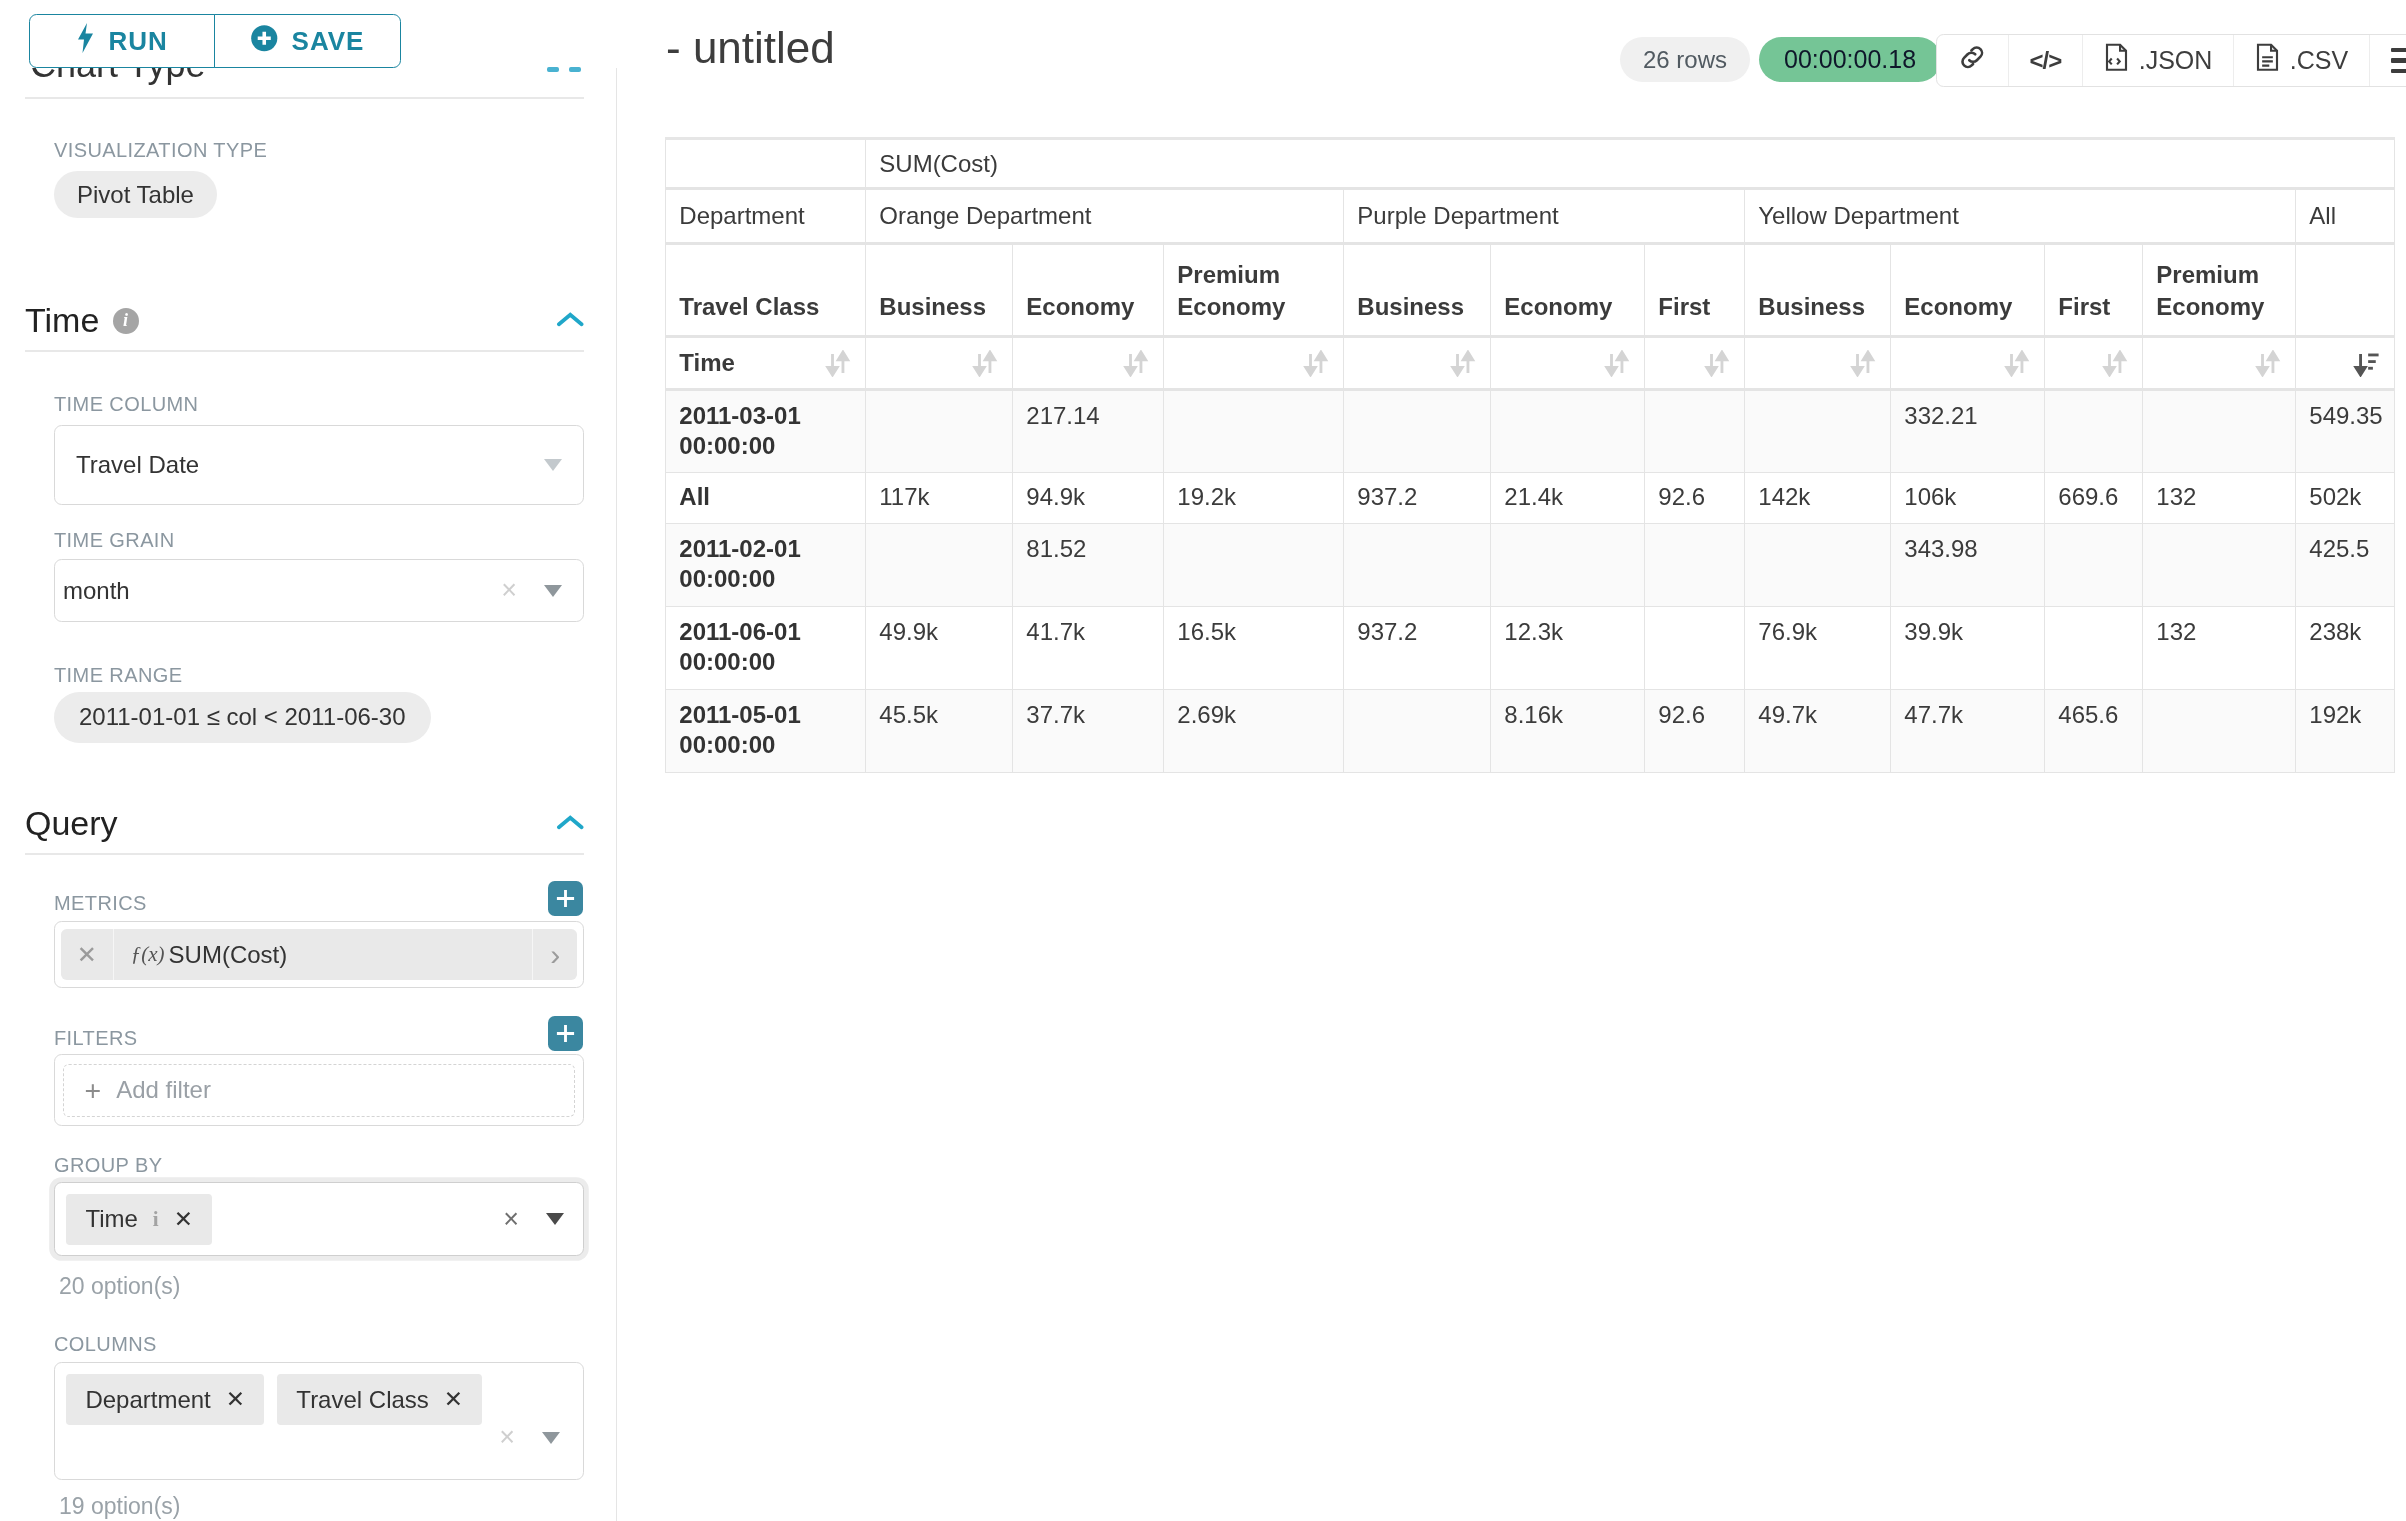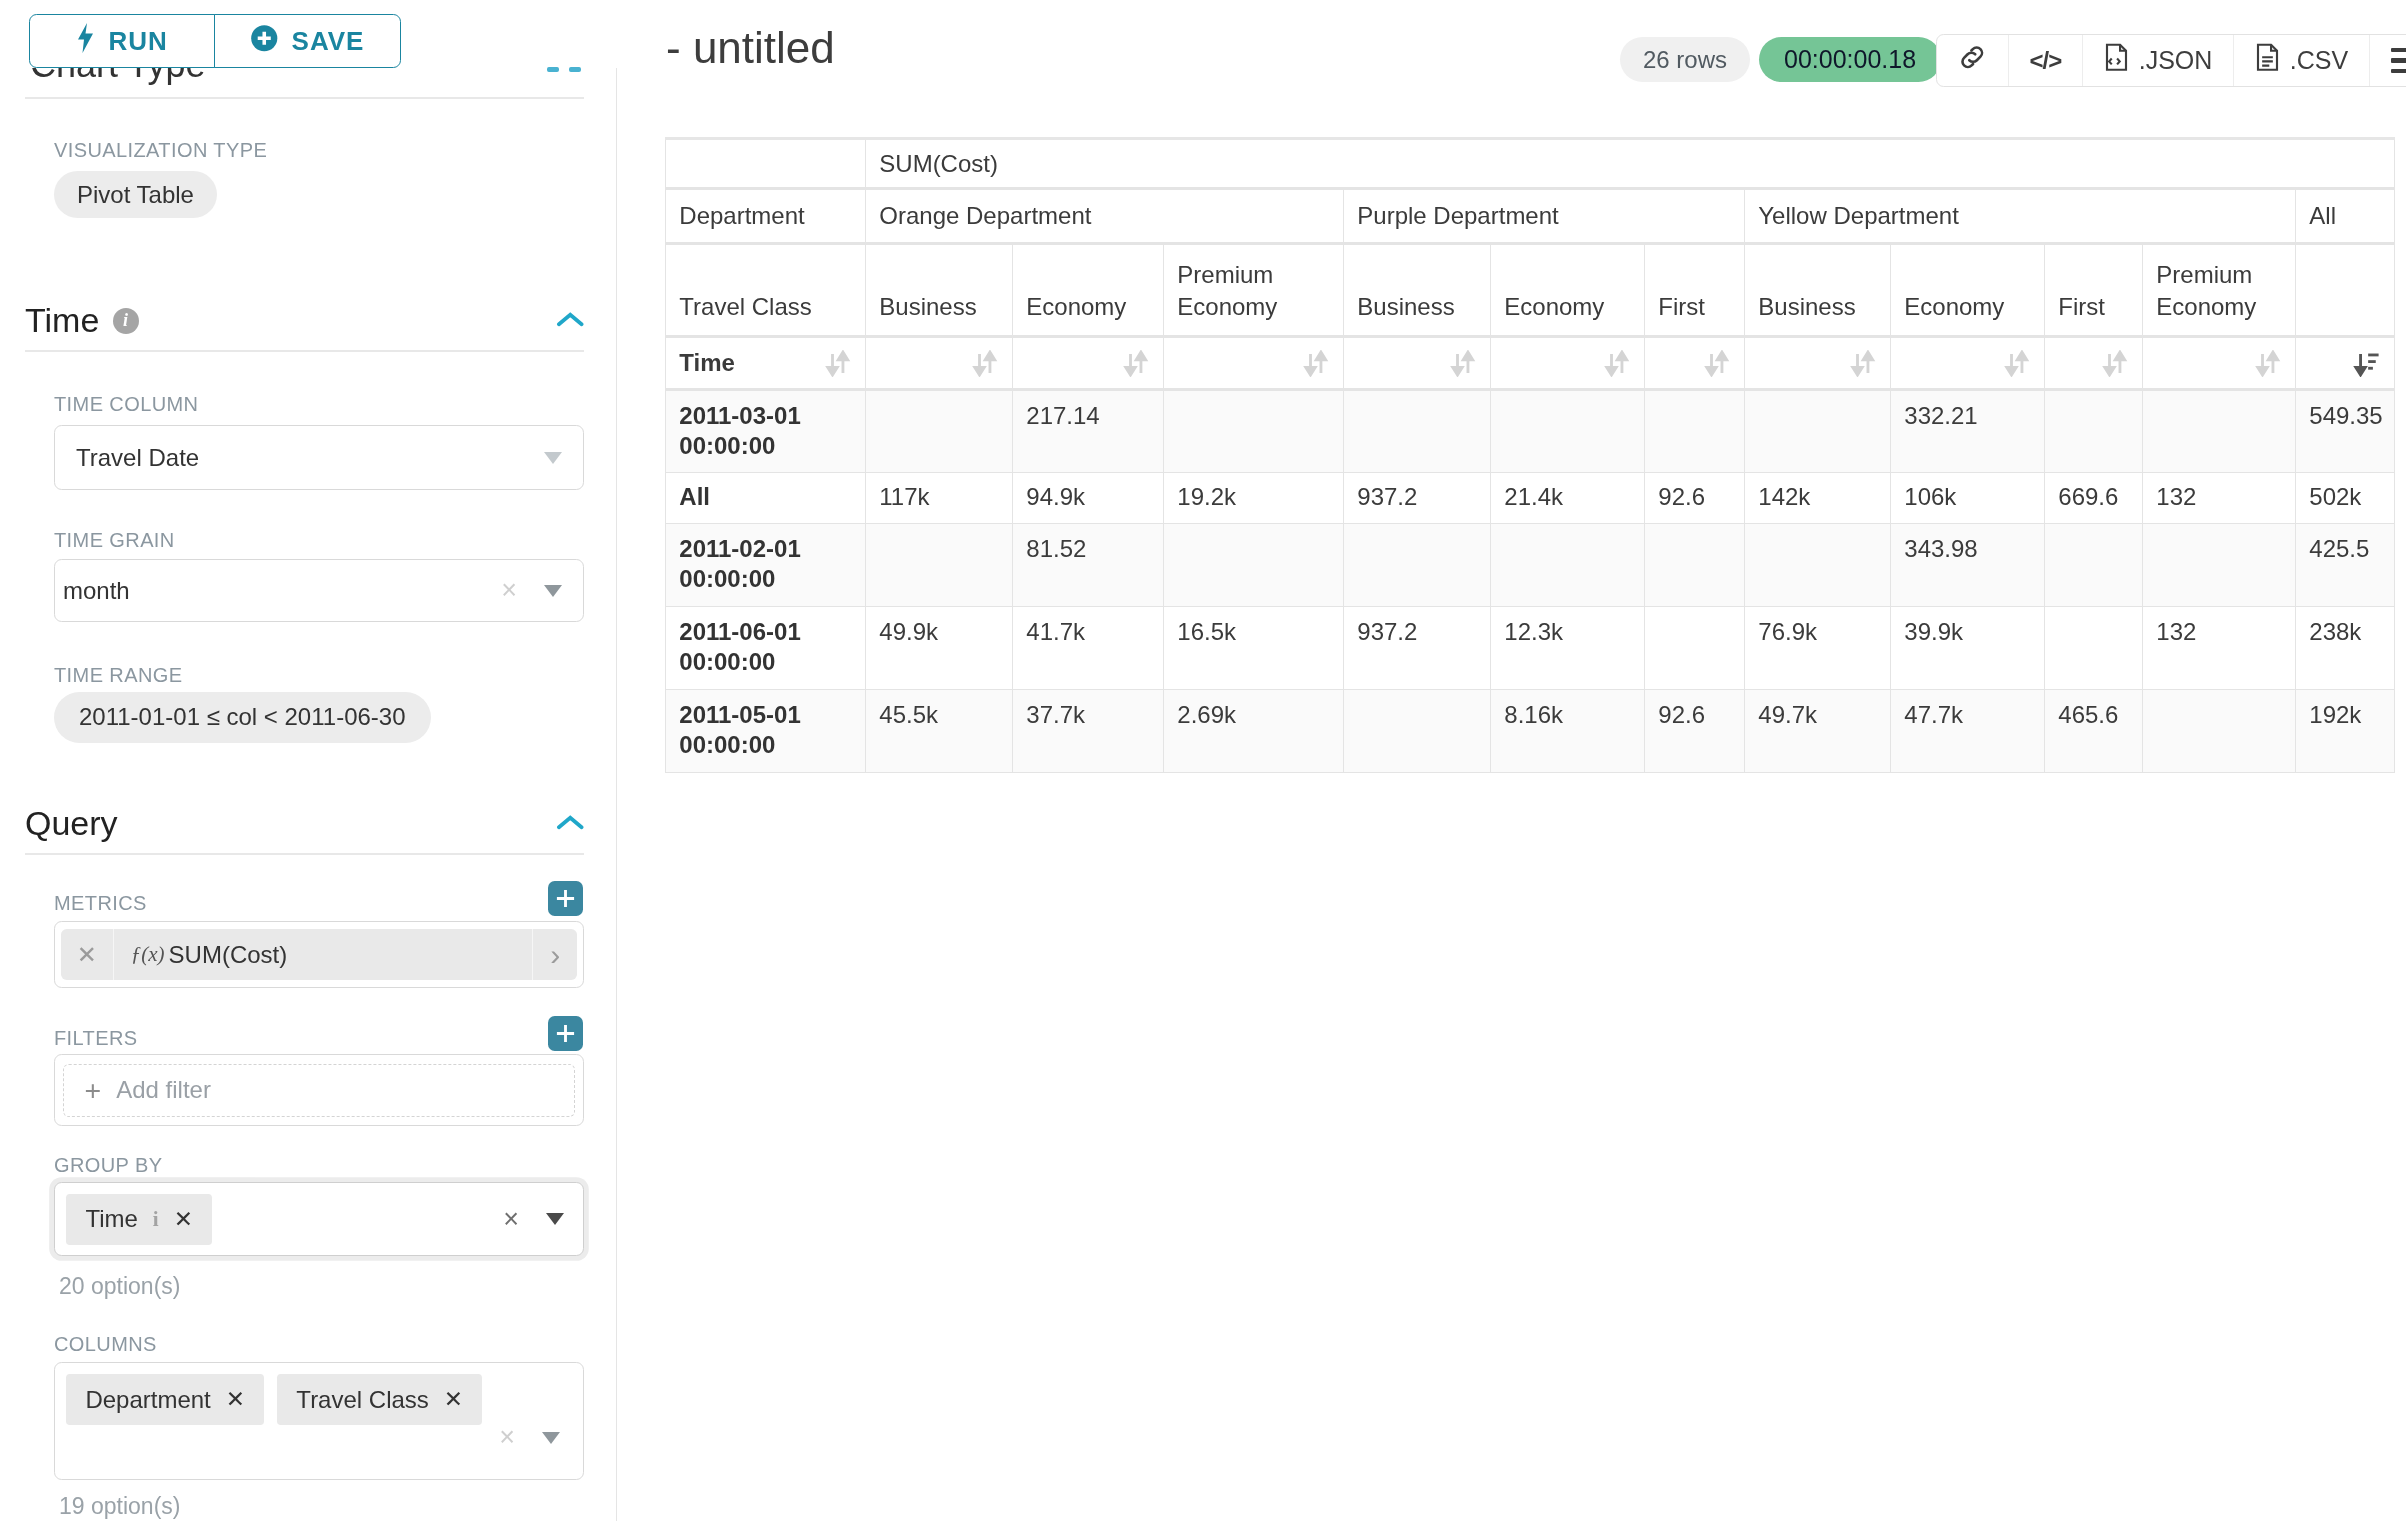--- a/index.html
+++ b/index.html
@@ -64,21 +64,21 @@
   .code-glyph { font-size:24px; font-weight:600; letter-spacing:-1px; }
   .burger { display:flex; flex-direction:column; gap:5.7px; }
   .burger span { display:block; width:27px; height:4.8px; background:#3d3d3d; border-radius:1px; }
 
   
   .pivot-wrap { position:absolute; left:665px; top:137px; }
   table.pivot { border-collapse:collapse; table-layout:fixed; width:1730px; background:#fff; border:1.9px solid #e4e4e4; border-top:3.8px solid #e6e6e6; }
   table.pivot td { border:1.9px solid #e4e4e4; padding:9.5px 13.3px; font-size:24px; color:#3b3b3b; vertical-align:top; overflow:hidden; background:#fff; }
   tr.metric-row td { height:49px; font-weight:500; vertical-align:middle; border-bottom-width:3.8px; }
   tr.group-row td  { height:55px; font-weight:500; vertical-align:middle; border-bottom-width:3.8px; }
-  tr.sub-row td    { height:93px; font-weight:400; vertical-align:bottom; padding-bottom:13.3px; line-height:1.3; border-bottom-width:3.8px; }
+  tr.sub-row td    { height:93px; font-weight:700; vertical-align:bottom; padding-bottom:13.3px; line-height:1.3; border-bottom-width:3.8px; }
   tr.time-row td   { height:53px; vertical-align:middle; border-bottom-width:3.8px; }
   tr.time-row .rowlab { font-weight:700; }
   .cellflex { display:flex; align-items:center; }
   .cellflex .sort { margin-left:auto; display:flex; }
   tbody tr.tall td { height:83px; line-height:30px; }
   tbody tr.short td { height:51px; }
   tbody tr:nth-child(odd) td { background:#fafafa; }
   tbody td.rowlab { font-weight:700; color:#333; }
 </style>
 </head>
@@ -125,21 +125,21 @@
       <span class="info-dot">i</span>
       <span class="chev-up">
         <svg width="28.5" height="17" viewBox="0 0 30 18">
             <path d="M3 14 L15 4 L27 14" stroke="#20a7c9" stroke-width="4" fill="none" stroke-linecap="round"></path>
           </svg>
       </span>
     </div>
     <div class="divider" style="top:350px;"></div>
 
     <div class="side-label" style="top:393px;">TIME COLUMN</div>
-    <div class="control" style="top:425px; height:65px;gap:44px;">
+    <div class="control" style="top:425px; height:80px;gap:44px;">
       <span>Travel Date</span>
       <span class="ctrl-icons">
           <span class="caret-down light"></span>
         </span>
     </div>
 
     <div class="side-label" style="top:529px;">TIME GRAIN</div>
     <div class="control" style="top:559px; height:63px;padding-left:8px;">
       <span>month</span>
       <span class="ctrl-icons">

